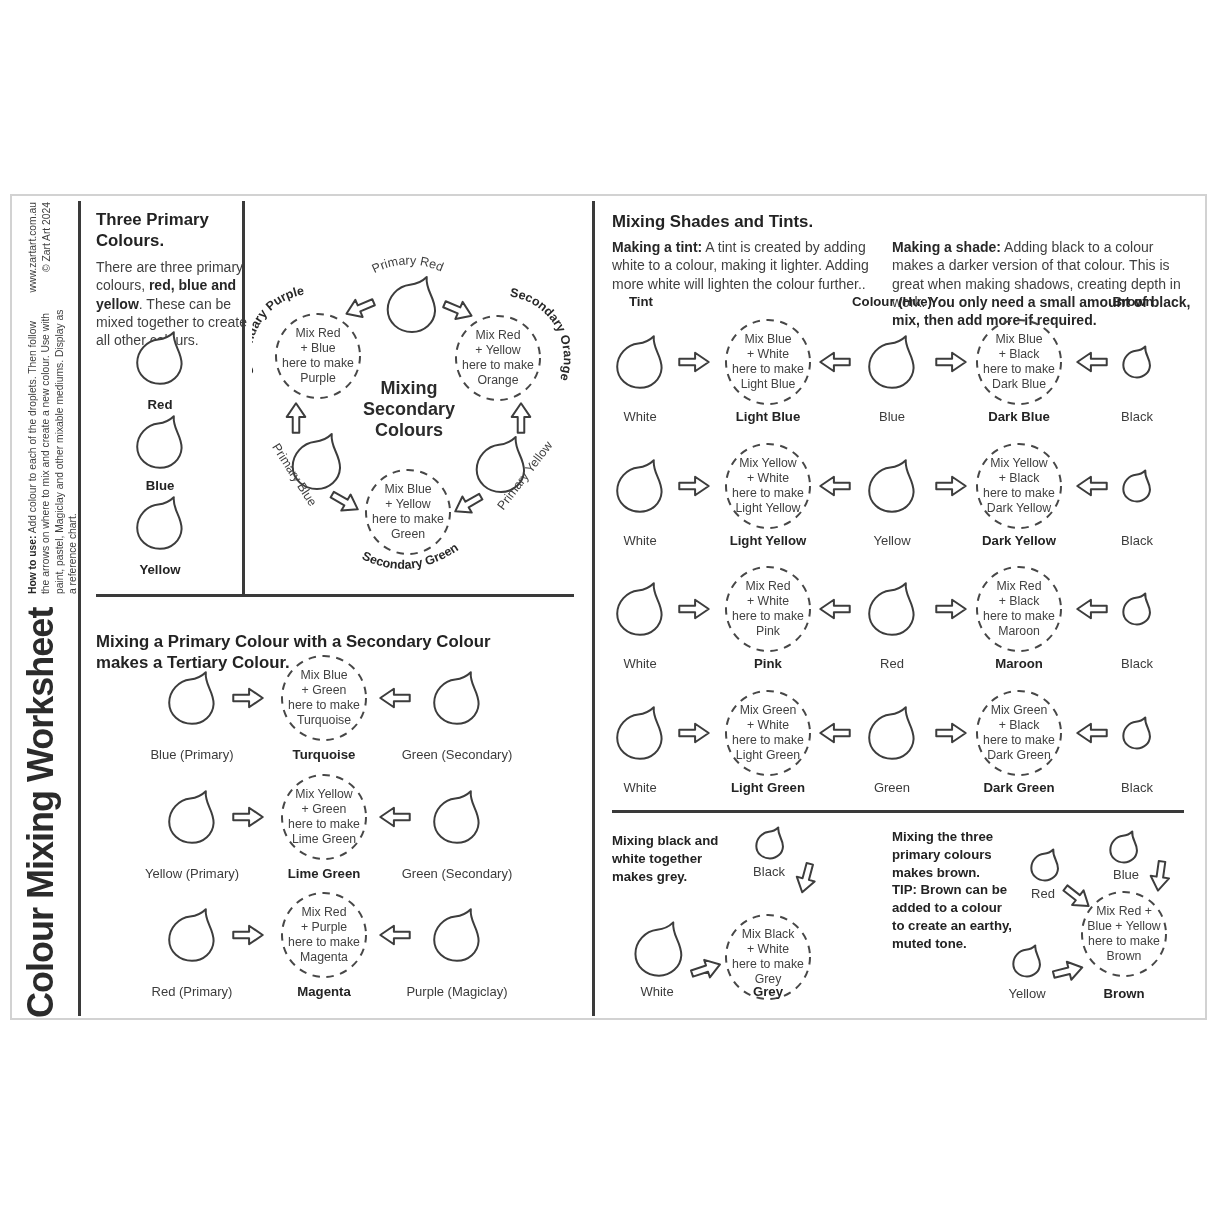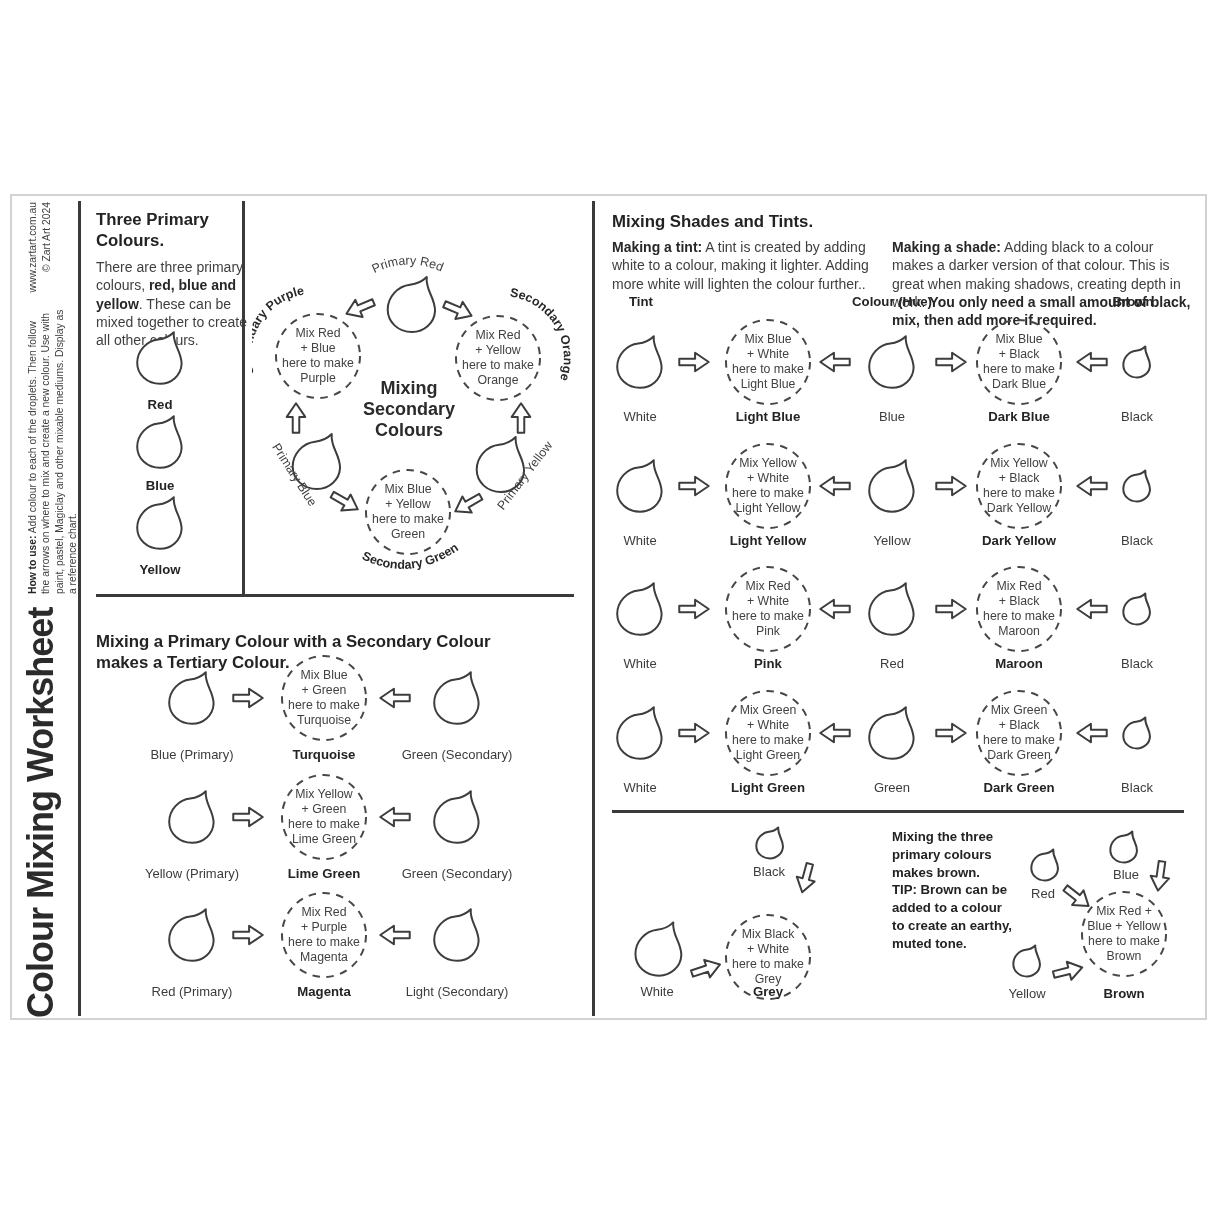--- a/index.html
+++ b/index.html
@@ -244,21 +244,21 @@
 Magenta</div>
   </div>
   <svg class="arr" style="left:366px;top:727px;transform:rotate(180deg)">
         <use href="#barrow"></use>
       </svg>
   <svg class="drop" style="left:415px;top:711px;width:60px;height:56px">
         <use href="#droplet"></use>
       </svg>
   <div class="lbl" style="left:120px;top:788px">Red (Primary)</div>
   <div class="lbl bl" style="left:252px;top:788px">Magenta</div>
-  <div class="lbl" style="left:385px;top:788px">Light (Secondary)</div>
+  <div class="lbl" style="left:385px;top:788px">Purple (Magiclay)</div>
 
   <div class="vl" style="left:580px;top:5px;width:3px;height:815px"></div>
 
   <div class="h1" style="left:600px;top:16px;width:300px">Mixing Shades and Tints.</div>
   <div class="para" style="left:600px;top:42px;width:268px"><span class="pb">Making a tint:</span><span> A tint is created by adding white to a colour, making it lighter. Adding more white will lighten the colour further..</span></div>
   <div class="para" style="left:880px;top:42px;width:300px"><span class="pb">Making a shade:</span><span> Adding black to a colour makes a darker version of that colour. This is great when making shadows, creating depth in work. </span><span class="pb">You only need a small amount of black, mix, then add more if required.</span></div>
 
   <div class="colh" style="left:617px;top:98px">Tint</div>
   <div class="colh" style="left:817px;top:98px;width:126px;text-align:center">Colour (Hue)</div>
   <div class="colh" style="left:1061px;top:98px;width:120px;text-align:center">Brown</div>
@@ -438,20 +438,23 @@
         <use href="#droplet"></use>
       </svg>
   <div class="lbl" style="left:568px;top:584px">White</div>
   <div class="lbl bl" style="left:696px;top:584px">Light Green</div>
   <div class="lbl" style="left:820px;top:584px">Green</div>
   <div class="lbl bl" style="left:947px;top:584px">Dark Green</div>
   <div class="lbl" style="left:1065px;top:584px">Black</div>
 
   <div class="hl" style="left:600px;top:614px;width:572px;height:3px"></div>
 
+  <div class="h2" style="left:600px;top:636px;width:170px">Mixing black and
+white together
+makes grey.</div>
   <svg class="drop" style="left:740px;top:630px;width:36px;height:34px">
         <use href="#droplet"></use>
       </svg>
   <div class="lbl" style="left:697px;top:668px">Black</div>
   <svg class="arr" style="left:777px;top:670px;transform:rotate(105deg)">
         <use href="#barrow"></use>
       </svg>
   <div class="mc" style="left:712px;top:717px">
     <svg viewBox="0 0 88 88">
           <circle cx="44" cy="44" r="42"></circle>

